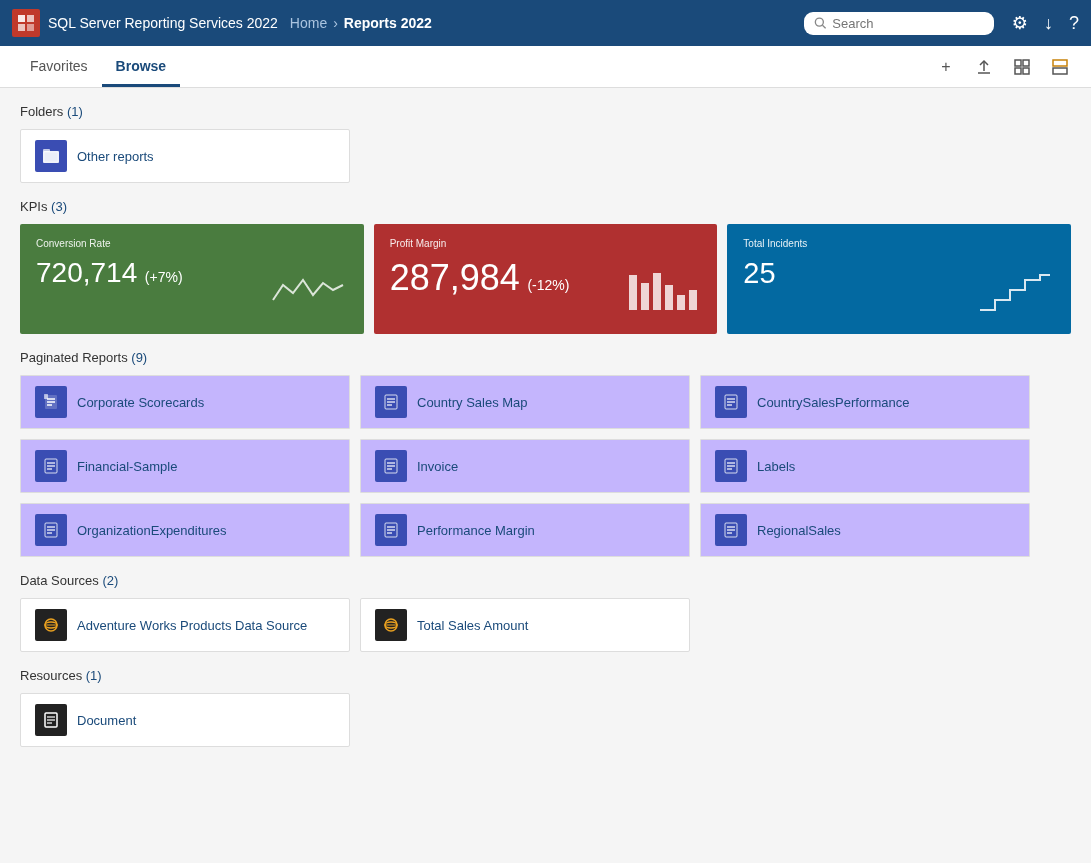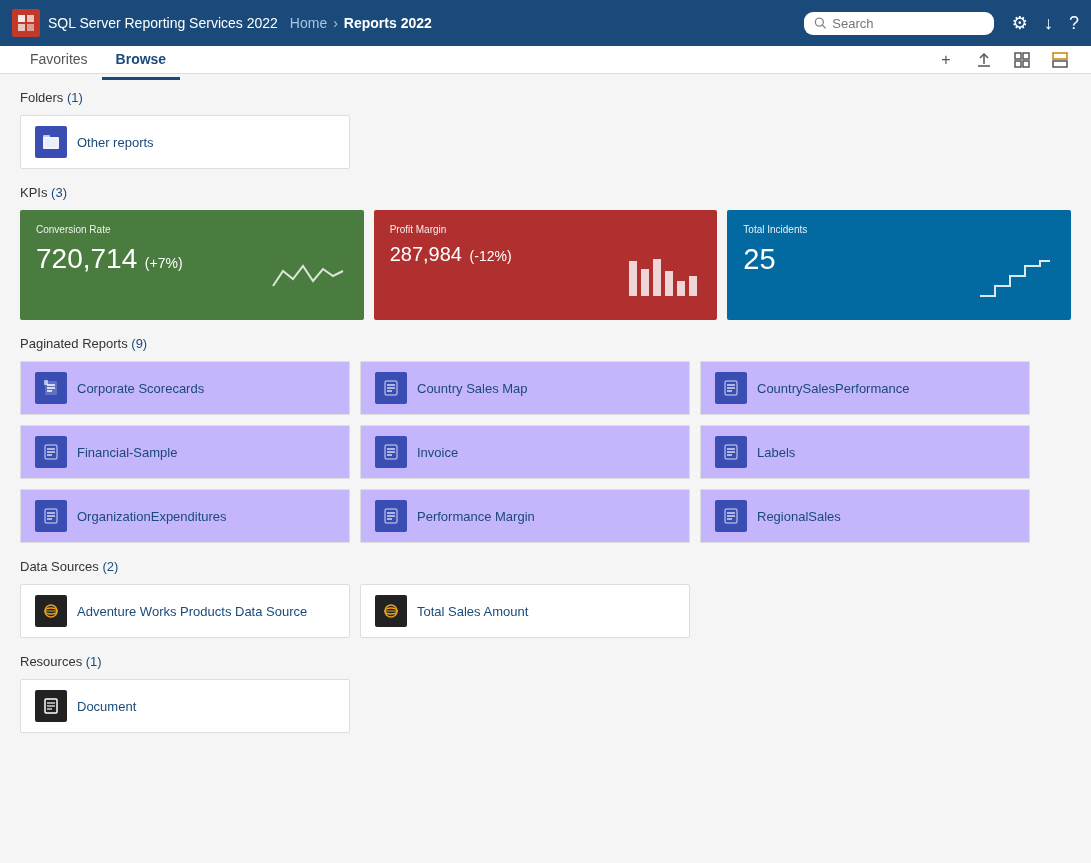--- a/index.html
+++ b/index.html
@@ -45,21 +45,21 @@
     .header-icons { display: flex; gap: 16px; align-items: center; margin-left: 10px; }
     .header-icon { color: white; font-size: 18px; cursor: pointer; }
 
     
     .tabs-bar {
       background: white;
       border-bottom: 1px solid #ddd;
       display: flex;
       align-items: center;
       padding: 0 16px;
-      height: 28px;
+      height: 42px;
     }
     .tab {
       padding: 10px 14px;
       font-size: 14px;
       cursor: pointer;
       color: #555;
       border-bottom: 3px solid transparent;
       margin-bottom: -1px;
     }
     .tab.active {
@@ -259,21 +259,21 @@
       <div class="kpi-chart">
         <svg class="sparkline-svg" viewBox="0 0 80 50">
           <polyline points="5,35 15,20 25,28 35,15 45,30 55,18 65,25 75,20" fill="none" stroke="white" stroke-width="2" opacity="0.8"></polyline>
         </svg>
       </div>
     </div>
 
     <div class="kpi-card kpi-red">
       <div class="kpi-label">Profit Margin</div>
       <div>
-        <span style="font-size:20px; font-weight:300;">287,984</span>
+        <span style="font-size:36px; font-weight:300;">287,984</span>
         <span style="font-size:14px; margin-left:4px;">(-12%)</span>
       </div>
       <div class="kpi-chart">
         <svg class="sparkline-svg" viewBox="0 0 80 50">
           <rect x="8" y="10" width="8" height="35" fill="white" opacity="0.8"></rect>
           <rect x="20" y="18" width="8" height="27" fill="white" opacity="0.8"></rect>
           <rect x="32" y="8" width="8" height="37" fill="white" opacity="0.8"></rect>
           <rect x="44" y="20" width="8" height="25" fill="white" opacity="0.8"></rect>
           <rect x="56" y="30" width="8" height="15" fill="white" opacity="0.8"></rect>
           <rect x="68" y="25" width="8" height="20" fill="white" opacity="0.8"></rect>

